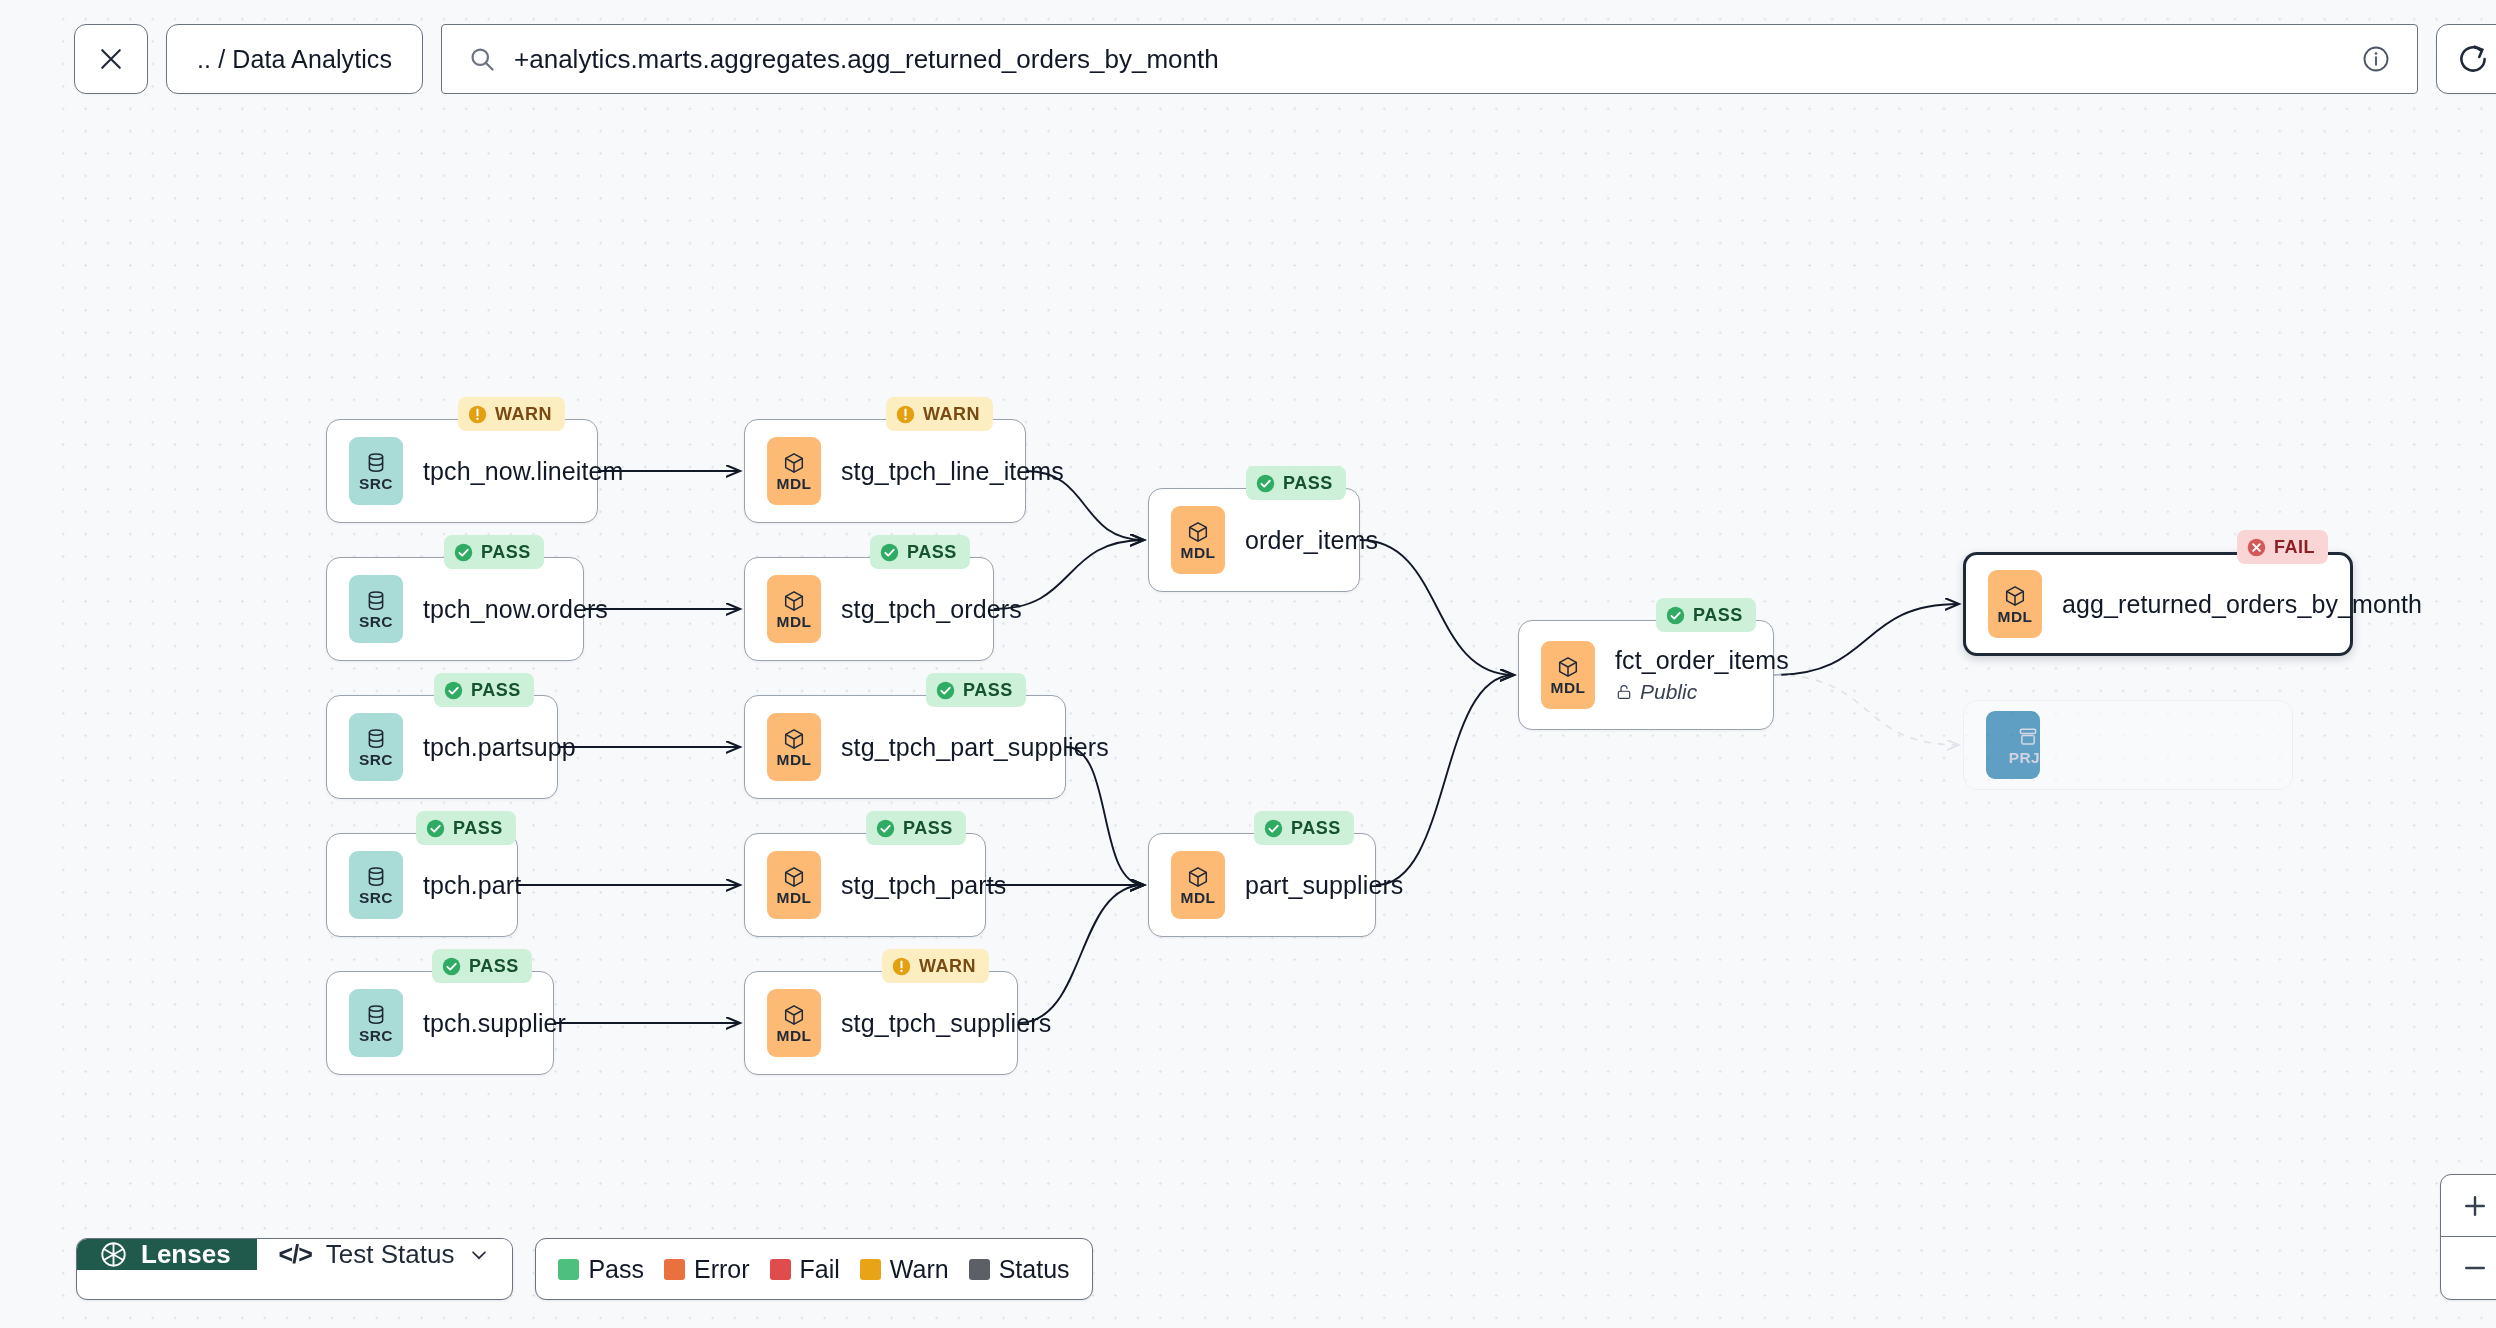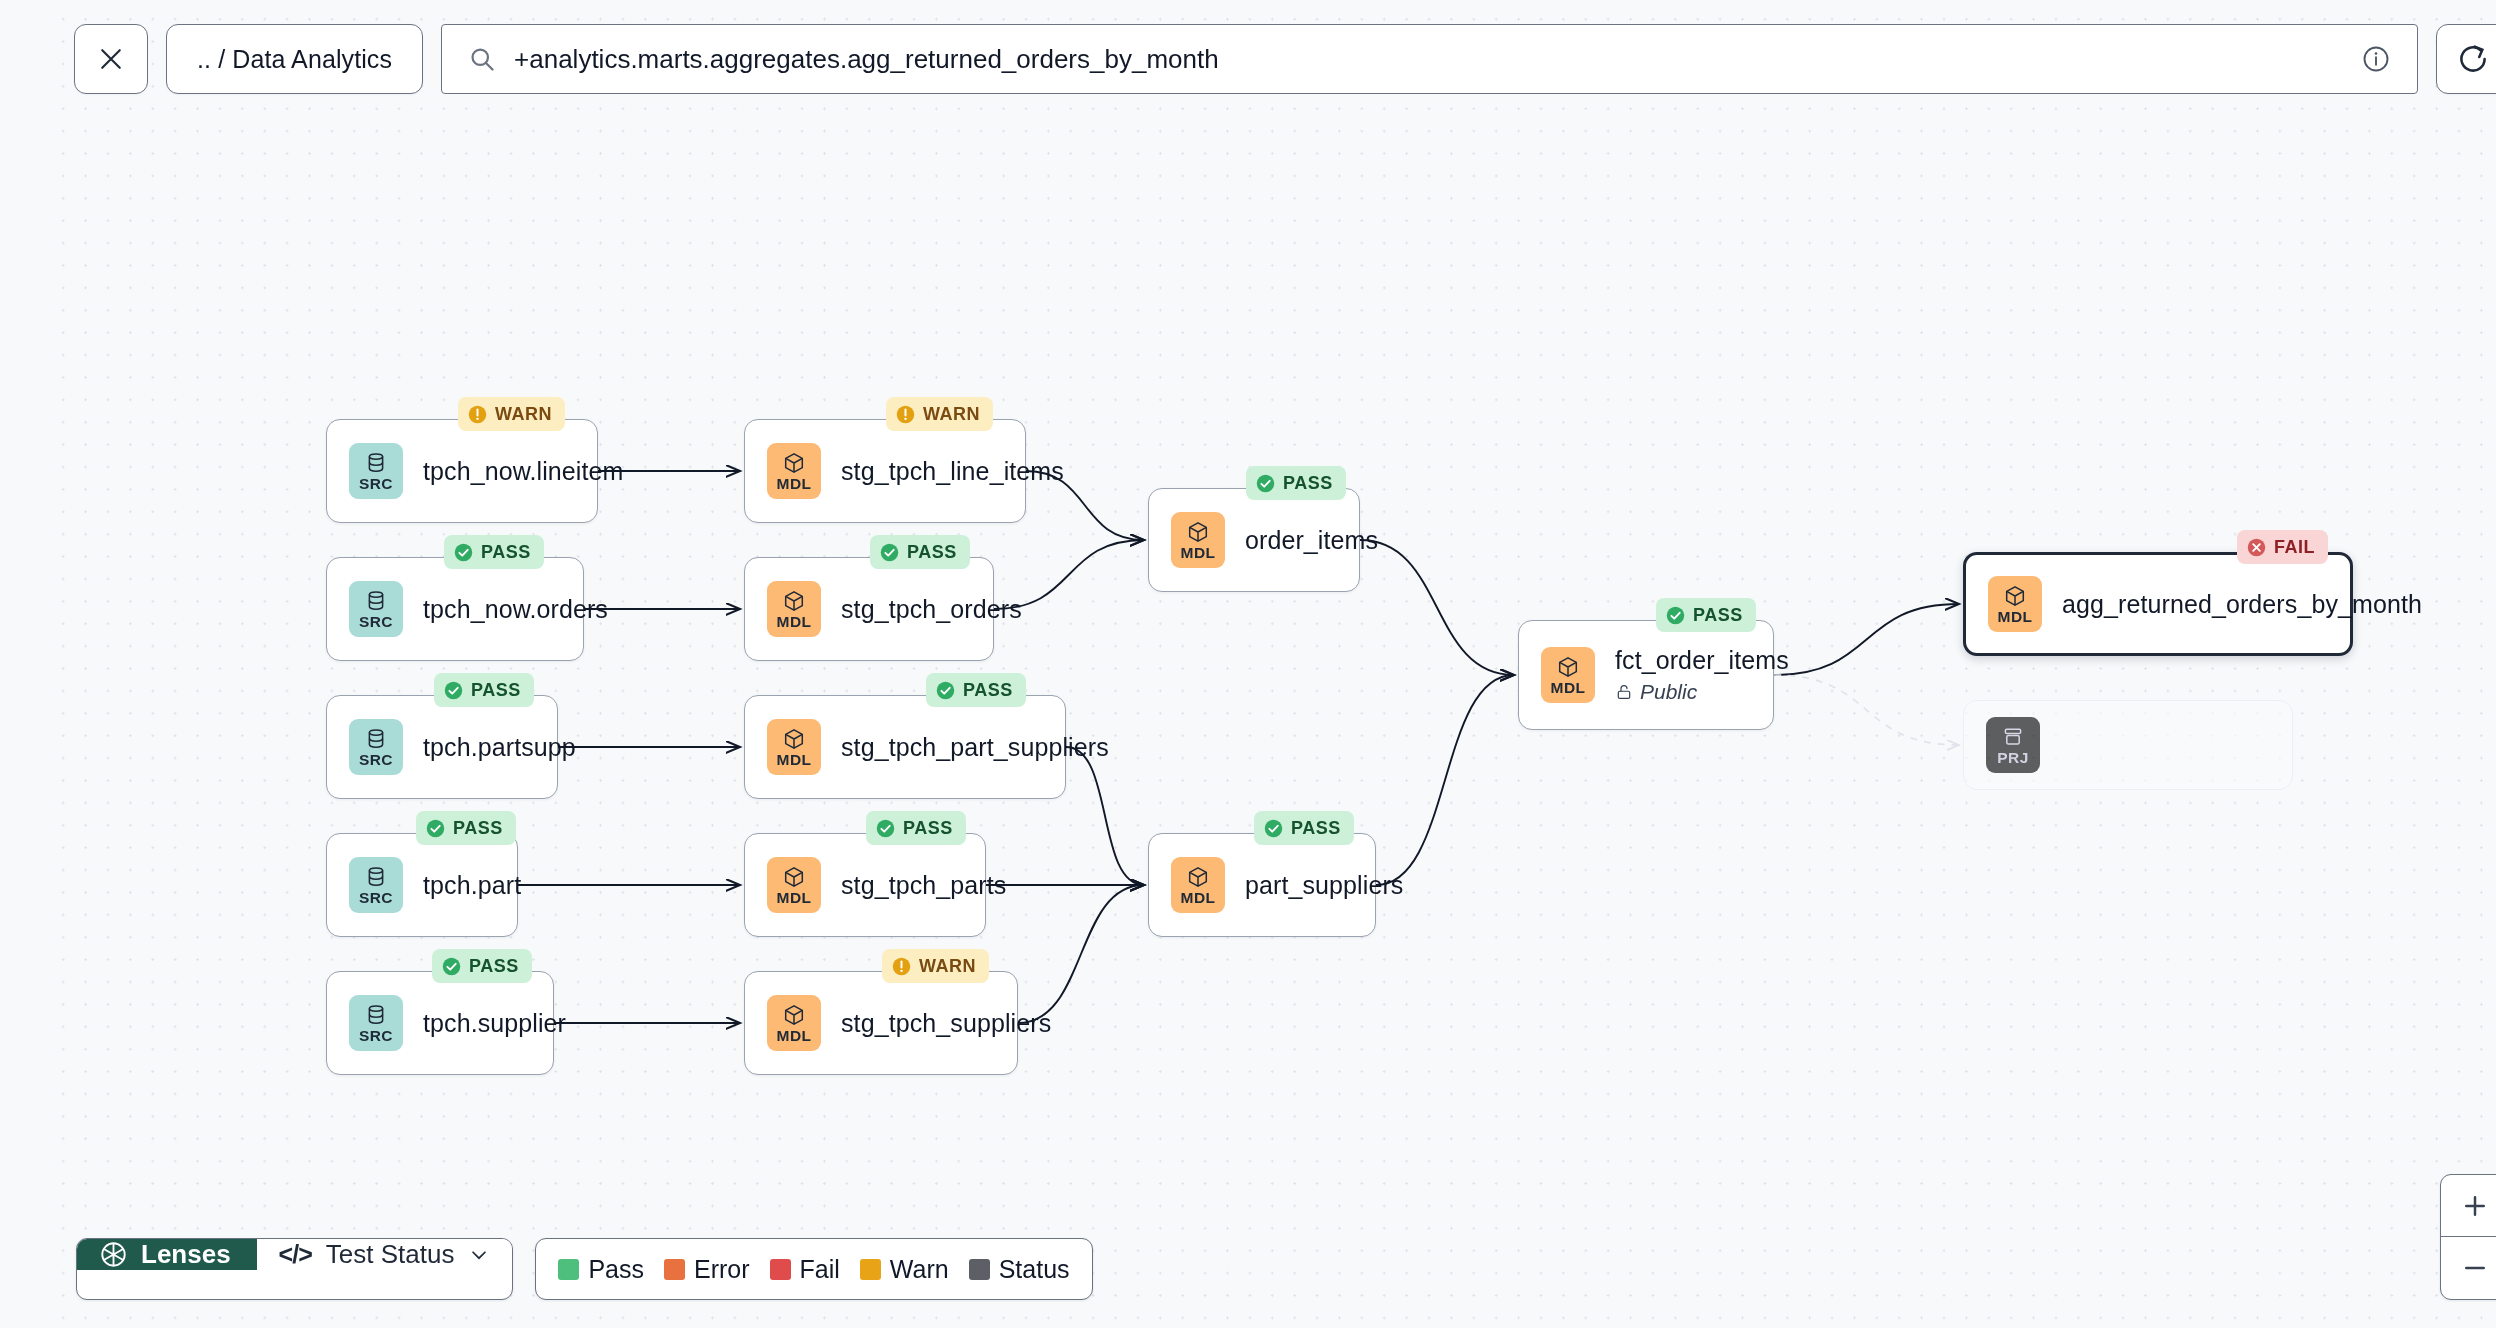--- a/index.html
+++ b/index.html
@@ -95,29 +95,29 @@
   }
   .node.ghost {
     border: 1.5px solid #e6e9ef;
     background: #fbfcfe;
     box-shadow: none;
     opacity: .62;
     z-index: 5;
   }
   .chip {
     flex: 0 0 auto;
-    width: 54px; height: 56px;
+    width: 54px; height: 68px;
     border-radius: 9px;
     display: flex; flex-direction: column;
     align-items: center; justify-content: center;
     gap: 1px;
   }
   .chip.src { background: #a9dcd6; }
   .chip.mdl { background: #fdba74; }
-  .chip.prj { background: #000000; }
+  .chip.prj { background: #0369a1; align-items: flex-end; }
   .chip svg { width: 24px; height: 24px; display: block; }
   .chip .kind {
     font-size: 15.5px;
     font-weight: 600;
     color: #1f2937;
     letter-spacing: .4px;
     line-height: 1;
   }
   .chip.prj .kind, .chip.prj svg { color: #b9bcd4; }
   .node-text { display: flex; flex-direction: column; gap: 5px; min-width: 0; }

